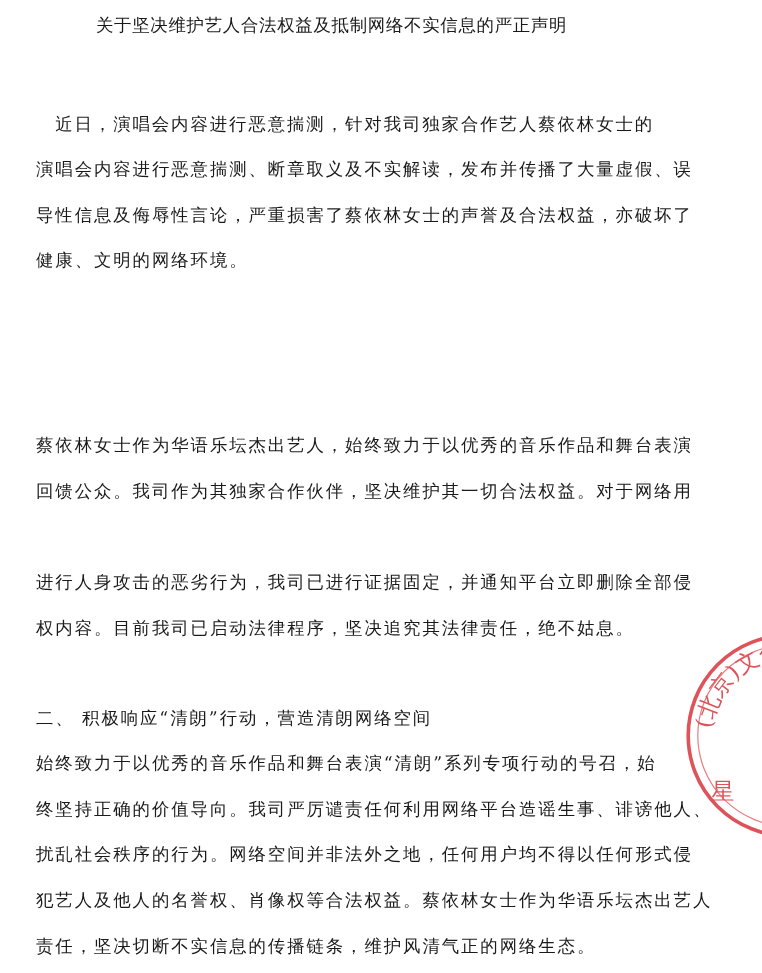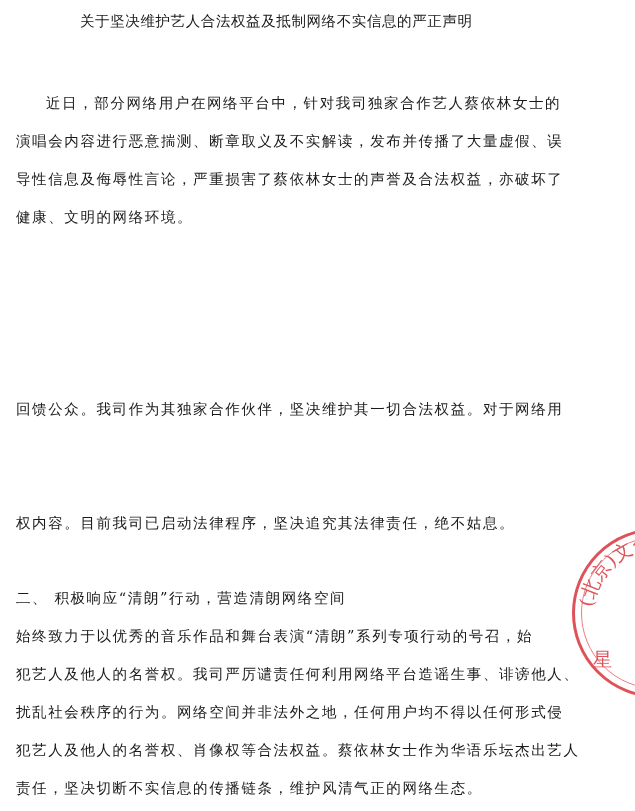--- a/index.html
+++ b/index.html
@@ -7,21 +7,21 @@
     width: 635px; height: 811px; overflow: hidden; position: relative;
     font-family: "DejaVu Serif", "Liberation Serif", serif;
     color: #1a1a1a;
   }
   .page { position: absolute; left: 0; top: 0; width: 628px; height: 811px; }
   .title {
     position: absolute; left: 80px; top: 12px;
     font-size: 14.5px; letter-spacing: 0.6px; white-space: nowrap;
   }
   .line {
-    position: absolute; left: 16px;
+    position: absolute; left: 30px;
     font-size: 14.5px; letter-spacing: 1.6px; white-space: nowrap;
   }
   .indent { left: 46px; }
   .stamp {
     position: absolute; left: 572px; top: 528px;
     width: 170px; height: 170px; border-radius: 50%;
     border: 3px solid #d9363e; box-sizing: border-box; opacity: 0.85;
   }
   .stamp-inner {
     position: absolute; left: 6px; top: 6px; right: 6px; bottom: 6px;
@@ -31,32 +31,34 @@
     position: absolute; left: 0; top: 0; width: 170px; height: 170px;
   }
   .stamp-text svg text { font-family: "DejaVu Serif", serif; font-size: 19px; fill: #d9363e; }
 </style>
 </head>
 <body>
 
 <div class="page">
   <div class="title">关于坚决维护艺人合法权益及抵制网络不实信息的严正声明</div>
 
-  <div class="line indent" style="top:94px">近日，部分网络用户在网络平台中，针对我司独家合作艺人蔡依林女士的</div>
+  <div class="line indent" style="top:94px">近日，演唱会内容进行恶意揣测，针对我司独家合作艺人蔡依林女士的</div>
   <div class="line" style="top:132px">演唱会内容进行恶意揣测、断章取义及不实解读，发布并传播了大量虚假、误</div>
   <div class="line" style="top:170px">导性信息及侮辱性言论，严重损害了蔡依林女士的声誉及合法权益，亦破坏了</div>
   <div class="line" style="top:208px">健康、文明的网络环境。</div>
 
 
+  <div class="line" style="top:362px">蔡依林女士作为华语乐坛杰出艺人，始终致力于以优秀的音乐作品和舞台表演</div>
   <div class="line" style="top:400px">回馈公众。我司作为其独家合作伙伴，坚决维护其一切合法权益。对于网络用</div>
+  <div class="line" style="top:476px">进行人身攻击的恶劣行为，我司已进行证据固定，并通知平台立即删除全部侵</div>
   <div class="line" style="top:514px">权内容。目前我司已启动法律程序，坚决追究其法律责任，绝不姑息。</div>
 
   <div class="line" style="top:589px">二、 积极响应“清朗”行动，营造清朗网络空间</div>
   <div class="line" style="top:627px">始终致力于以优秀的音乐作品和舞台表演“清朗”系列专项行动的号召，始</div>
-  <div class="line" style="top:665px">犯艺人及他人的名誉权。我司严厉谴责任何利用网络平台造谣生事、诽谤他人、</div>
+  <div class="line" style="top:665px">终坚持正确的价值导向。我司严厉谴责任何利用网络平台造谣生事、诽谤他人、</div>
   <div class="line" style="top:703px">扰乱社会秩序的行为。网络空间并非法外之地，任何用户均不得以任何形式侵</div>
   <div class="line" style="top:741px">犯艺人及他人的名誉权、肖像权等合法权益。蔡依林女士作为华语乐坛杰出艺人</div>
   <div class="line" style="top:779px">责任，坚决切断不实信息的传播链条，维护风清气正的网络生态。</div>
 
   <div class="stamp">
     <div class="stamp-inner"></div>
     <div class="stamp-text">
       <svg width="170" height="170" viewBox="0 0 170 170">
         <defs>
           <path id="arc" d="M 85 85 m -68 0 a 68 68 0 1 1 136 0 a 68 68 0 1 1 -136 0"></path>

